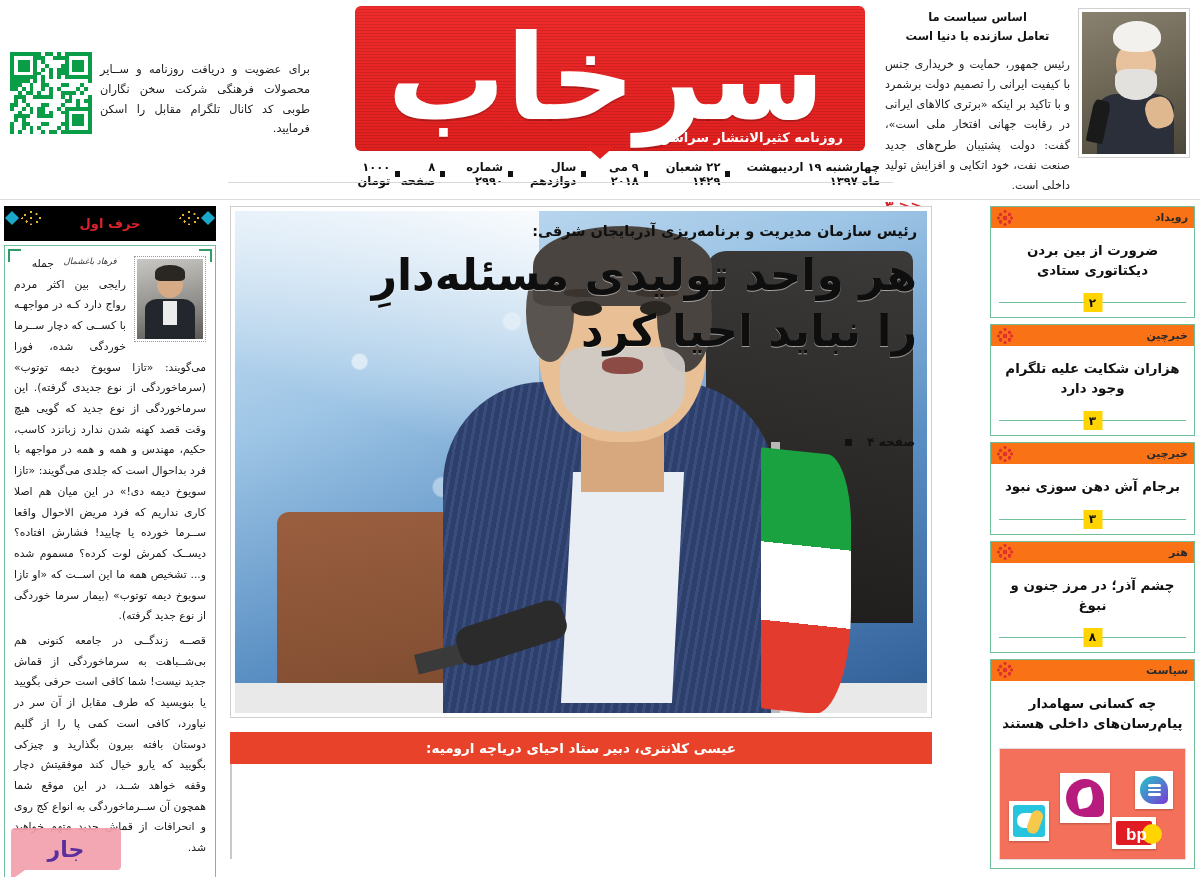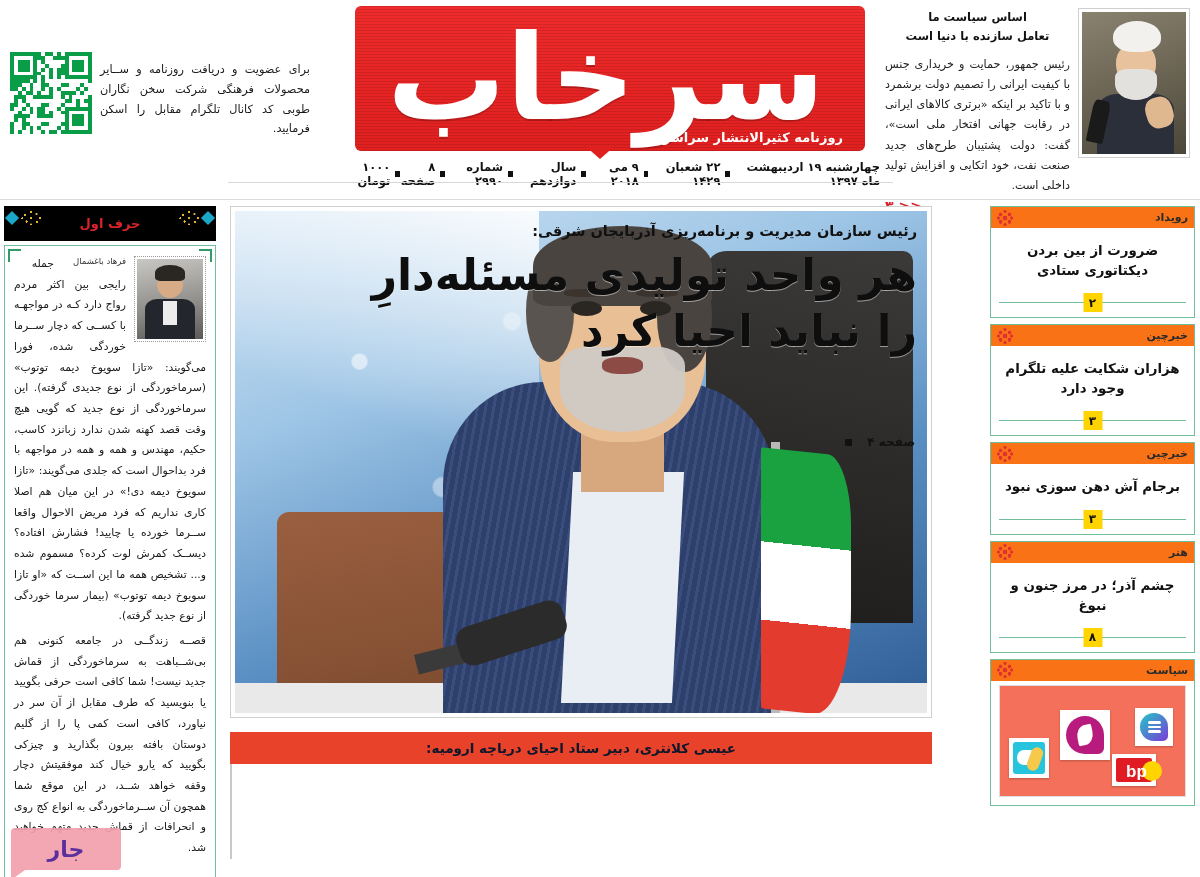--- a/index.html
+++ b/index.html
@@ -127,21 +127,21 @@
     border:1px dotted #9a9a9a;padding:2px;background:#fff;box-sizing:border-box;
   }
   .author-photo .inner{
     width:100%;height:100%;position:relative;overflow:hidden;
     background:linear-gradient(170deg,#c9c7c3 0%,#8e8c88 60%,#5c5a56 100%);
   }
   .ap-hair{position:absolute;left:28%;top:8%;width:44%;height:20%;background:#2a2622;border-radius:50% 50% 20% 20%;}
   .ap-face{position:absolute;left:31%;top:17%;width:38%;height:32%;background:#d7ab86;border-radius:45% 45% 52% 52%;}
   .ap-body{position:absolute;left:12%;top:50%;width:76%;height:52%;background:#23262c;border-radius:24% 24% 0 0;}
   .ap-shirt{position:absolute;left:40%;top:52%;width:20%;height:30%;background:#ececec;}
-  .author-name{clear:none;font-size:8.5px;direction:rtl;margin:2px 0 0;color:#333;width:72px;float:right;}
+  .author-name{clear:none;text-align:center;font-size:8.5px;direction:rtl;margin:2px 0 0;color:#333;width:72px;float:right;font-style:italic;}
   .harf-body{
     font-size:10.8px;line-height:1.92;text-align:justify;direction:rtl;color:#181818;
     text-align-last:right;
   }
   .harf-body p{margin:0 0 4px;}
 
   
   .jaar{
     position:absolute;left:6px;bottom:14px;width:110px;height:42px;
     background:#f2a0ad;border-radius:4px 4px 4px 0;opacity:.92;
@@ -202,21 +202,21 @@
   .pageref{
     position:absolute;right:16px;top:228px;direction:rtl;
     font-size:12px;font-weight:700;color:#111;display:flex;align-items:center;gap:15px;
   }
   .pageref .sq{width:7px;height:7px;background:#111;display:inline-block;}
 
   .second-story{position:relative;margin-top:14px;width:702px;}
   .red-bar{
     width:702px;height:32px;background:#e8432a;display:flex;align-items:center;justify-content:center;
   }
-  .red-bar span{color:#0f172a;font-size:13.5px;font-weight:700;direction:rtl;}
+  .red-bar span{color:#ffffff;font-size:13.5px;font-weight:700;direction:rtl;}
   .second-head{
     margin-top:16px;text-align:center;direction:rtl;
     font-size:40px;font-weight:700;line-height:1.25;color:#0e0e0e;
   }
   .second-rule{position:absolute;left:0;top:32px;width:2px;height:95px;background:#c9c9c9;}
 
   
   .rbox{
     position:relative;border:1.5px solid #6fbf9a;background:#fff;margin-bottom:6px;box-sizing:border-box;
   }
@@ -898,20 +898,21 @@
         <div class="rbox-foot">
           <div class="line"></div>
           <div class="pnum">۸</div>
         </div>
       </div>
       <div class="rbox">
         <div class="rbox-head">
           <span class="cat">سیاست</span>
           <span class="rbox-flower"></span>
         </div>
+        <div class="rbox-title">چه کسانی سهامدار<br>پیام‌رسان‌های داخلی هستند</div>
         <div class="msg-panel">
           <div class="app bisphone">
             <div class="g">
               <div class="bub"></div>
               <div class="hook"></div>
             </div>
           </div>
           <div class="app soroush">
             <div class="g">
               <div class="circ">

